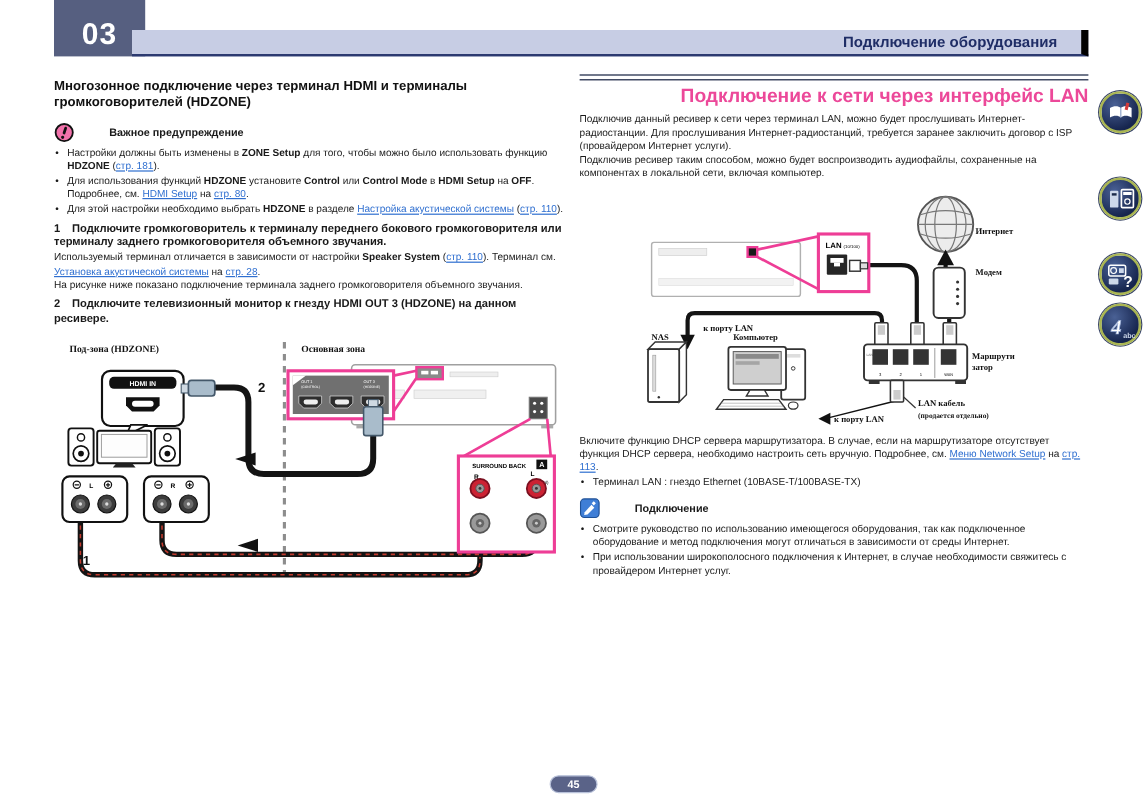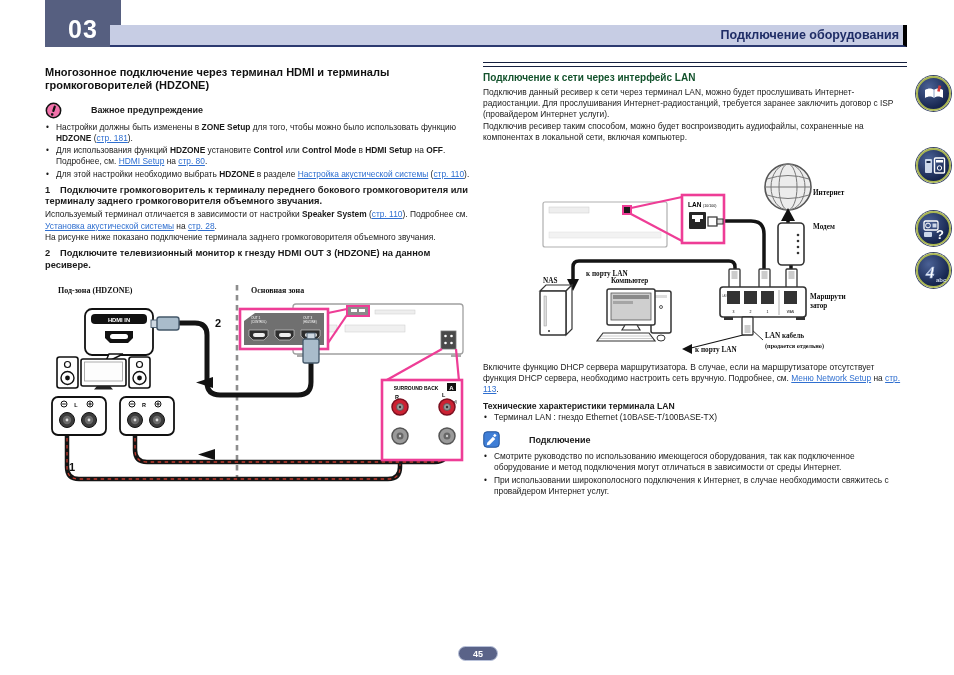--- a/index.html
+++ b/index.html
@@ -6,29 +6,29 @@
   body{
     width:954px;height:675px;position:relative;overflow:hidden;
     background:#fff;color:#1a1a1a;
     font-family:"Liberation Sans", sans-serif;
   }
   
   .chapter-box{position:absolute;left:45px;top:0;width:76px;height:47px;background:#565f80;
     color:#fff;font-weight:bold;font-size:25px;display:flex;align-items:flex-end;justify-content:center;
     padding-bottom:3px;box-sizing:border-box;letter-spacing:1px;}
   .header-bar{position:absolute;left:110px;top:25px;width:797px;height:22px;background:#c7cde4;
-    border-right:4px solid #000000;border-bottom:2px solid #2c3a70;box-sizing:border-box;
-    display:flex;align-items:center;justify-content:flex-end;padding-right:4px;
+    border-right:6px solid #000000;border-bottom:2px solid #2c3a70;box-sizing:border-box;
+    display:flex;align-items:center;justify-content:flex-end;padding-right:20px;
     font-weight:bold;font-size:12.5px;color:#1f2d66;}
   
   .left-col{position:absolute;left:45px;top:66px;width:426px;}
   .right-col{position:absolute;left:483px;top:62px;width:424px;}
   .right-lower{position:absolute;left:483px;top:362px;width:426px;}
   h1{font-size:11px;font-weight:bold;margin:0 0 9px 0;line-height:1.22;color:#111;}
-  h2{font-size:10px;font-weight:bold;margin:0 0 4px 0;color:#14532d;}
+  h2{font-size:16px;font-weight:bold;margin:0 0 4px 0;color:#ec4899;text-align:right;}
   .double-rule{border-top:1.7px solid #15203f;border-bottom:1.7px solid #15203f;height:3px;margin-bottom:5px;}
   p.body, .body{font-size:8.4px;line-height:1.33;margin:0;}
   .warn-row,.note-row{display:flex;align-items:center;gap:6px;margin:2px 0 3px 0;}
   .warn-title,.note-title{font-weight:bold;font-size:9px;padding-left:23px;}
   ul.bullets{margin:0 0 5px 0;padding:0 0 0 11px;list-style:none;}
   ul.bullets li{position:relative;font-size:8.4px;line-height:1.28;margin-bottom:2px;}
   ul.bullets li::before{content:"•";position:absolute;left:-10px;top:0;}
   .step-title{font-size:9.3px;font-weight:bold;line-height:1.28;margin:5px 0 1px 0;}
   .step-num{display:inline-block;min-width:15px;}
   .b{font-weight:bold;}
@@ -79,21 +79,21 @@
 
   <ul class="bullets">
     <li><span>Настройки должны быть изменены в </span><span class="b">ZONE Setup</span><span> для того, чтобы можно было использовать функцию </span><span class="b">HDZONE</span><span> (</span><span class="lnk">стр. 181</span><span>).</span></li>
     <li><span>Для использования функций </span><span class="b">HDZONE</span><span> установите </span><span class="b">Control</span><span> или </span><span class="b">Control Mode</span><span> в </span><span class="b">HDMI Setup</span><span> на </span><span class="b">OFF</span><span>. Подробнее, см. </span><span class="lnk">HDMI Setup</span><span> на </span><span class="lnk">стр. 80</span><span>.</span></li>
     <li><span>Для этой настройки необходимо выбрать </span><span class="b">HDZONE</span><span> в разделе </span><span class="lnk">Настройка акустической системы</span><span> (</span><span class="lnk">стр. 110</span><span>).</span></li>
   </ul>
 
   <div class="step-title">
     <span class="step-num">1</span><span>Подключите громкоговоритель к терминалу переднего бокового громкоговорителя или терминалу заднего громкоговорителя объемного звучания.</span>
   </div>
-  <div class="body"><span>Используемый терминал отличается в зависимости от настройки </span><span class="b">Speaker System</span><span> (</span><span class="lnk">стр. 110</span><span>). Подробнее см. </span><span class="lnk">Установка акустической системы</span><span> на </span><span class="lnk">стр. 28</span><span>.</span></div>
+  <div class="body"><span>Используемый терминал отличается в зависимости от настройки </span><span class="b">Speaker System</span><span> (</span><span class="lnk">стр. 110</span><span>). Терминал см. </span><span class="lnk">Установка акустической системы</span><span> на </span><span class="lnk">стр. 28</span><span>.</span></div>
   <div class="body">На рисунке ниже показано подключение терминала заднего громкоговорителя объемного звучания.</div>
 
   <div class="step-title">
     <span class="step-num">2</span><span>Подключите телевизионный монитор к гнезду HDMI OUT 3 (HDZONE) на данном ресивере.</span>
   </div>
 </div>
 
 <svg class="diag" style="left:45px;top:285px;" width="426" height="200" viewBox="0 0 426 200">
   <text class="dl" x="13" y="8">Под-зона (HDZONE)</text>
   <text class="dl" x="206" y="8">Основная зона</text>
@@ -351,21 +351,20 @@
   </g>
 
   <text class="dl2" x="103" y="119">к порту LAN</text>
   <text class="dl2" x="212" y="195">к порту LAN</text>
   <text class="dl2" x="282" y="181">LAN кабель</text>
   <text class="dl2s" x="282" y="191">(продается отдельно)</text>
 </svg>
 
 <div class="right-lower">
   <p class="body"><span>Включите функцию DHCP сервера маршрутизатора. В случае, если на маршрутизаторе отсутствует функция DHCP сервера, необходимо настроить сеть вручную. Подробнее, см. </span><span class="lnk">Меню Network Setup</span><span> на </span><span class="lnk">стр. 113</span><span>.</span></p>
-  <div class="spec-h">Технические характеристики терминала LAN</div>
   <ul class="bullets">
     <li>Терминал LAN : гнездо Ethernet (10BASE-T/100BASE-TX)</li>
   </ul>
   <div class="note-row">
     <svg width="17" height="17" viewBox="0 0 18 18">
       <rect x="0.8" y="0.8" width="16.4" height="16.4" rx="3.5" fill="#3f7ed6" stroke="#1d4f96" stroke-width="1"></rect>
       <path d="M4.5,12.5 L10.5,6 L13,8.5 L7,14.5 L4,15 Z" fill="#fff"></path>
       <rect x="11.2" y="3.4" width="2.6" height="2.6" transform="rotate(45 12.5 4.7)" fill="#fff"></rect>
     </svg>
     <span class="note-title">Подключение</span>

